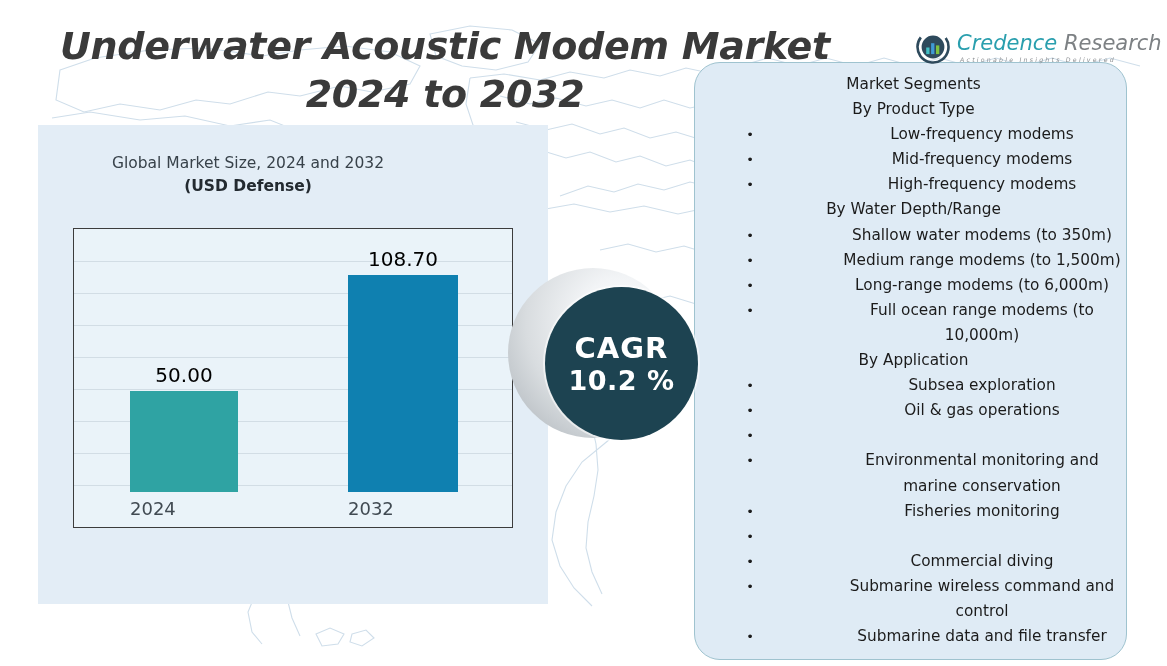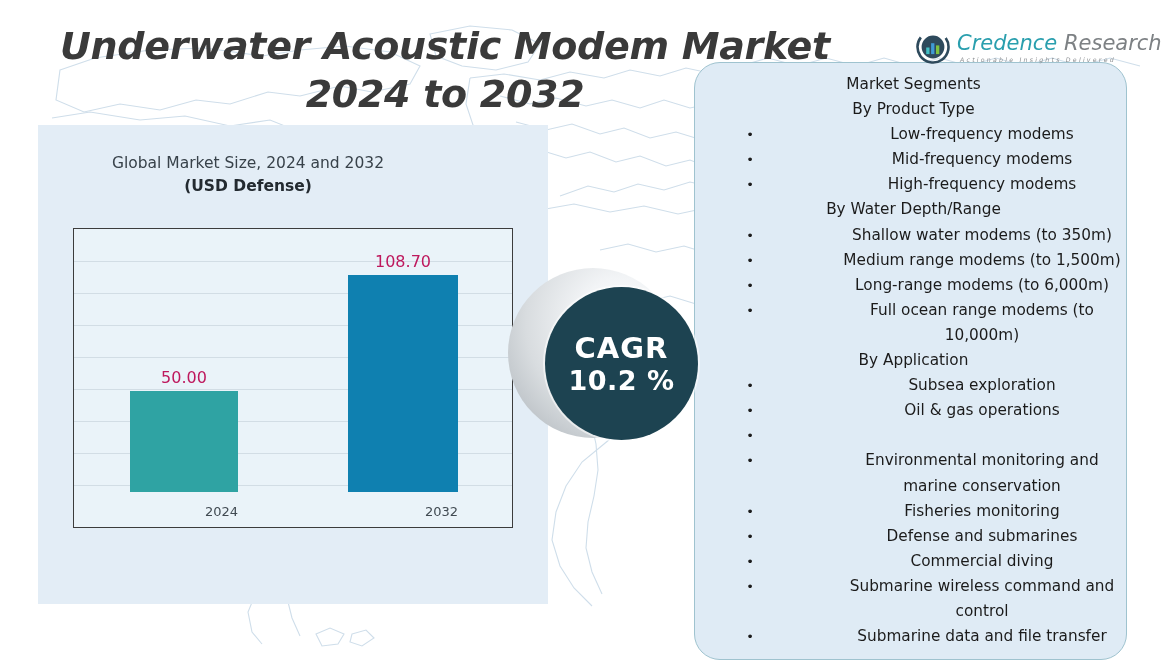--- a/index.html
+++ b/index.html
@@ -118,34 +118,34 @@
   }
   .bar {
     position: absolute;
     bottom: 35px;
   }
   #bar-2024 { left: 56px;  width: 108px; height: 101px; background: #2fa3a3; }
   #bar-2032 { left: 274px; width: 110px; height: 217px; background: #0f80b0; }
   .bar-value {
     position: absolute;
     font-family: "DejaVu Sans", sans-serif;
-    font-size: 16px;
-    color: #be185d;
+    font-size: 20px;
+    color: #000000;
     text-align: center;
     white-space: nowrap;
   }
   #value-2024 { left: 56px;  width: 108px; bottom: 140px; }
   #value-2032 { left: 274px; width: 110px; bottom: 256px; }
   .bar-label {
     position: absolute;
     bottom: 8px;
     font-family: "DejaVu Sans", sans-serif;
-    font-size: 13px;
+    font-size: 18px;
     color: #414a52;
-    text-align: right;
+    text-align: left;
     white-space: nowrap;
   }
   #label-2024 { left: 56px;  width: 108px; }
   #label-2032 { left: 274px; width: 110px; }
 
   
   #cagr-wrap {
     position: absolute;
     left: 508px; top: 250px;
     width: 215px; height: 215px;
@@ -367,21 +367,20 @@
         <div class="seg-item">
           <span class="seg-bullet">•</span>
           <span class="seg-text">Environmental monitoring and marine conservation</span>
         </div>
         <div class="seg-item">
           <span class="seg-bullet">•</span>
           <span class="seg-text">Fisheries monitoring</span>
         </div>
         <div class="seg-item">
           <span class="seg-bullet">•</span>
-          <span class="seg-text">Defense and submarines</span>
         </div>
         <div class="seg-item">
           <span class="seg-bullet">•</span>
           <span class="seg-text">Commercial  diving</span>
         </div>
         <div class="seg-item">
           <span class="seg-bullet">•</span>
           <span class="seg-text">Submarine wireless command and control</span>
         </div>
         <div class="seg-item">

